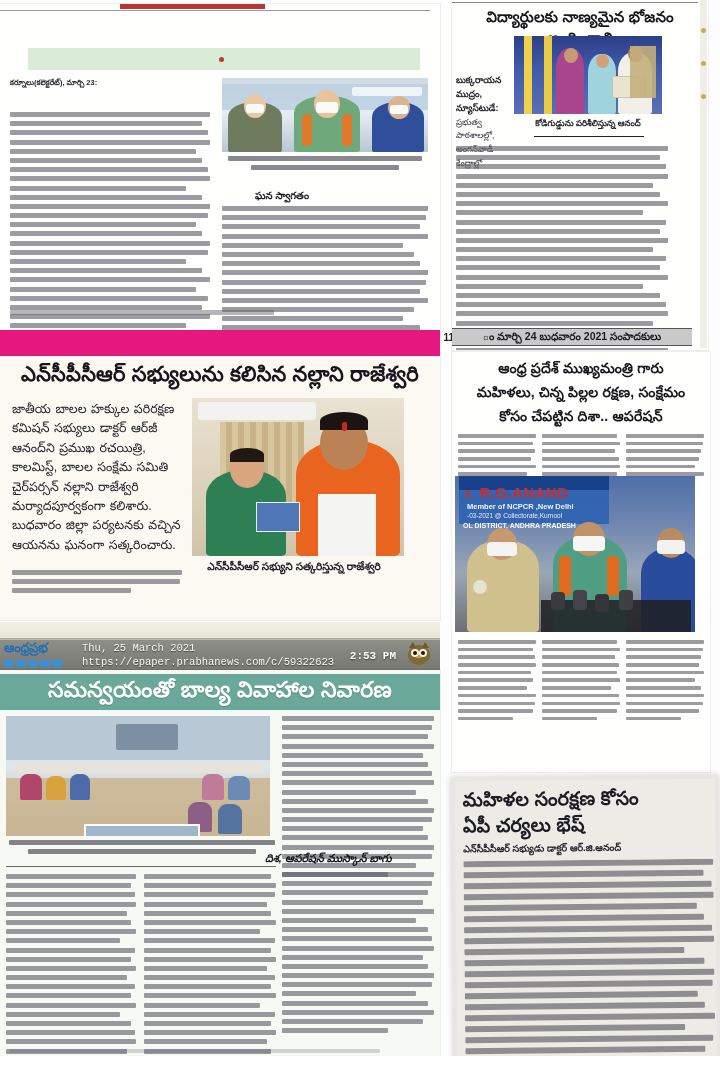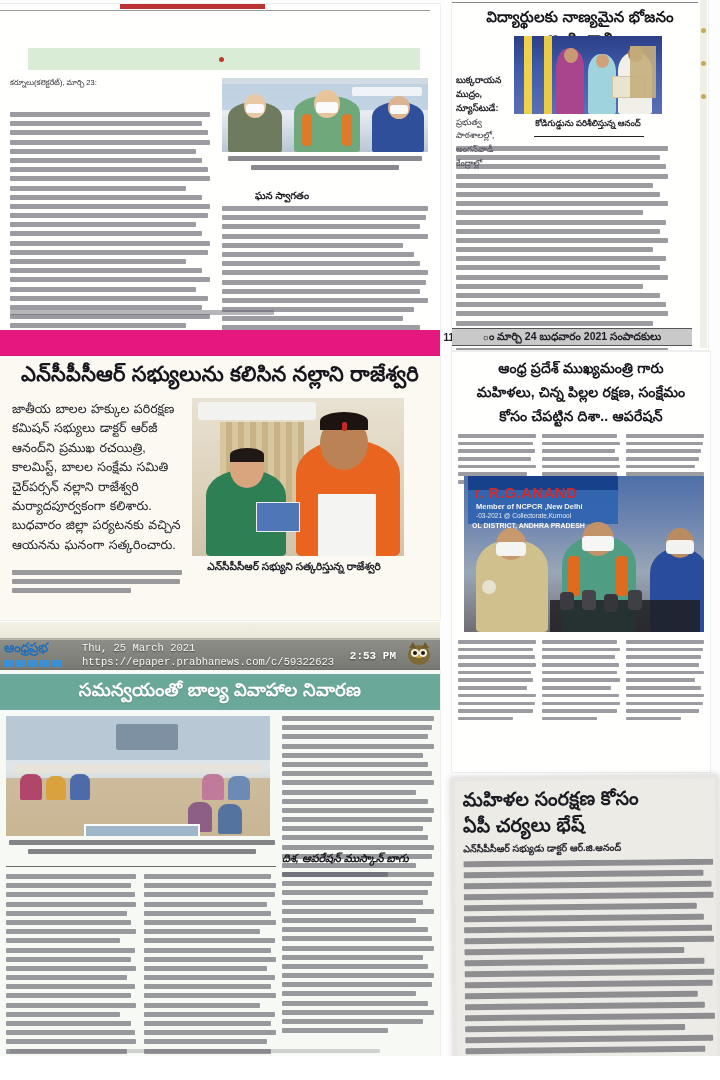--- a/index.html
+++ b/index.html
@@ -46,21 +46,21 @@
     font-size: 26px; text-align: center; font-weight: bold; color: #16161c;
   }
   #panelA .greenbar {
     position: absolute; left: 28px; top: 44px; width: 392px; height: 22px;
     background: #d9ecd6; border-radius: 1px;
     display: flex; align-items: center; justify-content: center;
   }
   #panelA .greenbar .gtxt { font-size: 9.5px; font-weight: bold; color: #1d3a1d; white-space: nowrap; }
   #panelA .bullet { width:5px;height:5px;background:#c0392b;border-radius:50%;margin-right:5px;flex:0 0 auto; }
   #panelA .lead { position:absolute; left:10px; top:74px; width:200px; }
-  #panelA .lead .first { font-size:7.5px; font-weight:normal; color:#2b2b33; margin-bottom:12px; }
+  #panelA .lead .first { font-size:7.5px; font-weight:bold; color:#2b2b33; margin-bottom:12px; }
   #panelA .photo { position:absolute; left:222px; top:74px; width:206px; height:74px; }
   #panelA .cap { position:absolute; left:222px; top:152px; width:206px; text-align:center; }
   #panelA .cap .l { height:5px;background:#3a3a45;opacity:.6;margin:0 auto 4px;border-radius:1px; }
   #panelA .subhead2 { position:absolute; left:255px; top:186px; font-size:10px; font-weight:bold; color:#1a1a22; }
   #panelA .rcol { position:absolute; left:222px; top:202px; width:206px; }
   #panelA .lcolb { position:absolute; left:10px; top:108px; width:200px; }
   #panelA .footrow { position:absolute; left:10px; top:306px; width:300px; }
 
   
   #pinkband {
@@ -101,32 +101,32 @@
   #wmbar .time { position:absolute; right:44px; top:28px; color:#fff; font-size:11px;
                  font-weight:bold; font-family:"Liberation Mono", monospace; text-shadow:0 1px 2px rgba(0,0,0,.55); }
   #wmbar .owl { position:absolute; right:6px; top:18px; width:30px; height:26px; }
 
   
   #panelC { left:0; top:670px; width:440px; height:392px; background:#f7f9f5; }
   #panelC .tealbar {
     position:absolute; left:0; top:4px; width:440px; height:36px; background:#6aa99a;
     display:flex; align-items:center; justify-content:center;
   }
-  #panelC .tealbar .t { color:#fff; font-size:18px; font-weight:bold; letter-spacing:.3px;
+  #panelC .tealbar .t { color:#fff; font-size:22px; font-weight:bold; letter-spacing:.3px;
                         text-shadow:0 1px 1px rgba(0,0,0,.2); }
   #panelC .photo { position:absolute; left:6px; top:46px; width:264px; height:120px; }
   #panelC .photo2 { position:absolute; left:78px; top:108px; width:116px; height:52px;
                     border:2px solid #fdfdfd; }
   #panelC .cap { position:absolute; left:6px; top:170px; width:272px; text-align:center; }
   #panelC .cap .l { height:5px; background:#33333d; opacity:.6; margin:0 auto 4px; border-radius:1px; }
   #panelC .rcol { position:absolute; left:282px; top:46px; width:152px; }
   #panelC .hr { position:absolute; left:6px; top:196px; width:270px; height:1px; background:#6b6b6b; }
   #panelC .lbody { position:absolute; left:6px; top:204px; width:130px; }
   #panelC .mbody { position:absolute; left:144px; top:204px; width:132px; }
-  #panelC .subhead { position:absolute; left:282px; top:182px; width:152px;
+  #panelC .subhead { position:absolute; left:265px; top:182px; width:152px;
                      font-size:11px; font-weight:bold; font-style:italic; color:#16161c; }
   #panelC .rbody2 { position:absolute; left:282px; top:202px; width:152px; }
 
   
   #panelD { left:452px; top:0; width:256px; height:350px; background:#fffffd; }
   #panelD .tick { position:absolute; left:0; top:2px; width:246px; height:1px; background:#888; }
   #panelD .hl { position:absolute; left:6px; top:8px; width:244px; text-align:center;
                 font-size:15px; font-weight:bold; color:#16161c; }
   #panelD .lead { position:absolute; left:4px; top:42px; width:54px;margin-top:32px; }
   #panelD .lead .b { font-size:9px; font-weight:bold; color:#1c1c24; line-height:1.55; }
@@ -151,21 +151,21 @@
   #panelE { left:452px; top:352px; width:258px; height:420px; background:#fffffe; }
   #panelE .h1 { position:absolute; left:6px; top:8px; width:246px; text-align:center;
                 font-size:14px; font-weight:bold; color:#16161c; }
   #panelE .h2 { position:absolute; left:6px; top:32px; width:246px; text-align:center;
                 font-size:14px; font-weight:bold; color:#16161c; }
   #panelE .h3 { position:absolute; left:6px; top:56px; width:246px; text-align:center;
                 font-size:14px; font-weight:bold; color:#16161c; }
   #panelE .c1 { position:absolute; left:6px; top:82px; width:78px; }
   #panelE .c2 { position:absolute; left:90px; top:82px; width:78px; }
   #panelE .c3 { position:absolute; left:174px; top:82px; width:78px; }
-  #panelE .photo { position:absolute; left:12px; top:124px; width:240px; height:156px; }
+  #panelE .photo { position:absolute; left:3px; top:124px; width:240px; height:156px; }
   #panelE .b1 { position:absolute; left:6px; top:288px; width:78px; }
   #panelE .b2 { position:absolute; left:90px; top:288px; width:78px; }
   #panelE .b3 { position:absolute; left:174px; top:288px; width:78px; }
 
   
   #panelF { left:452px; top:776px; width:268px; height:296px;
             background:#e8e6e2; transform: rotate(-0.6deg); box-shadow:0 0 6px rgba(0,0,0,.18); }
   #panelF .inner { position:absolute; inset:4px; background:#edebe6; }
   #panelF .h1 { position:absolute; left:8px; top:8px; width:250px;
                 font-size:19px; font-weight:bold; color:#1b1b22; }

